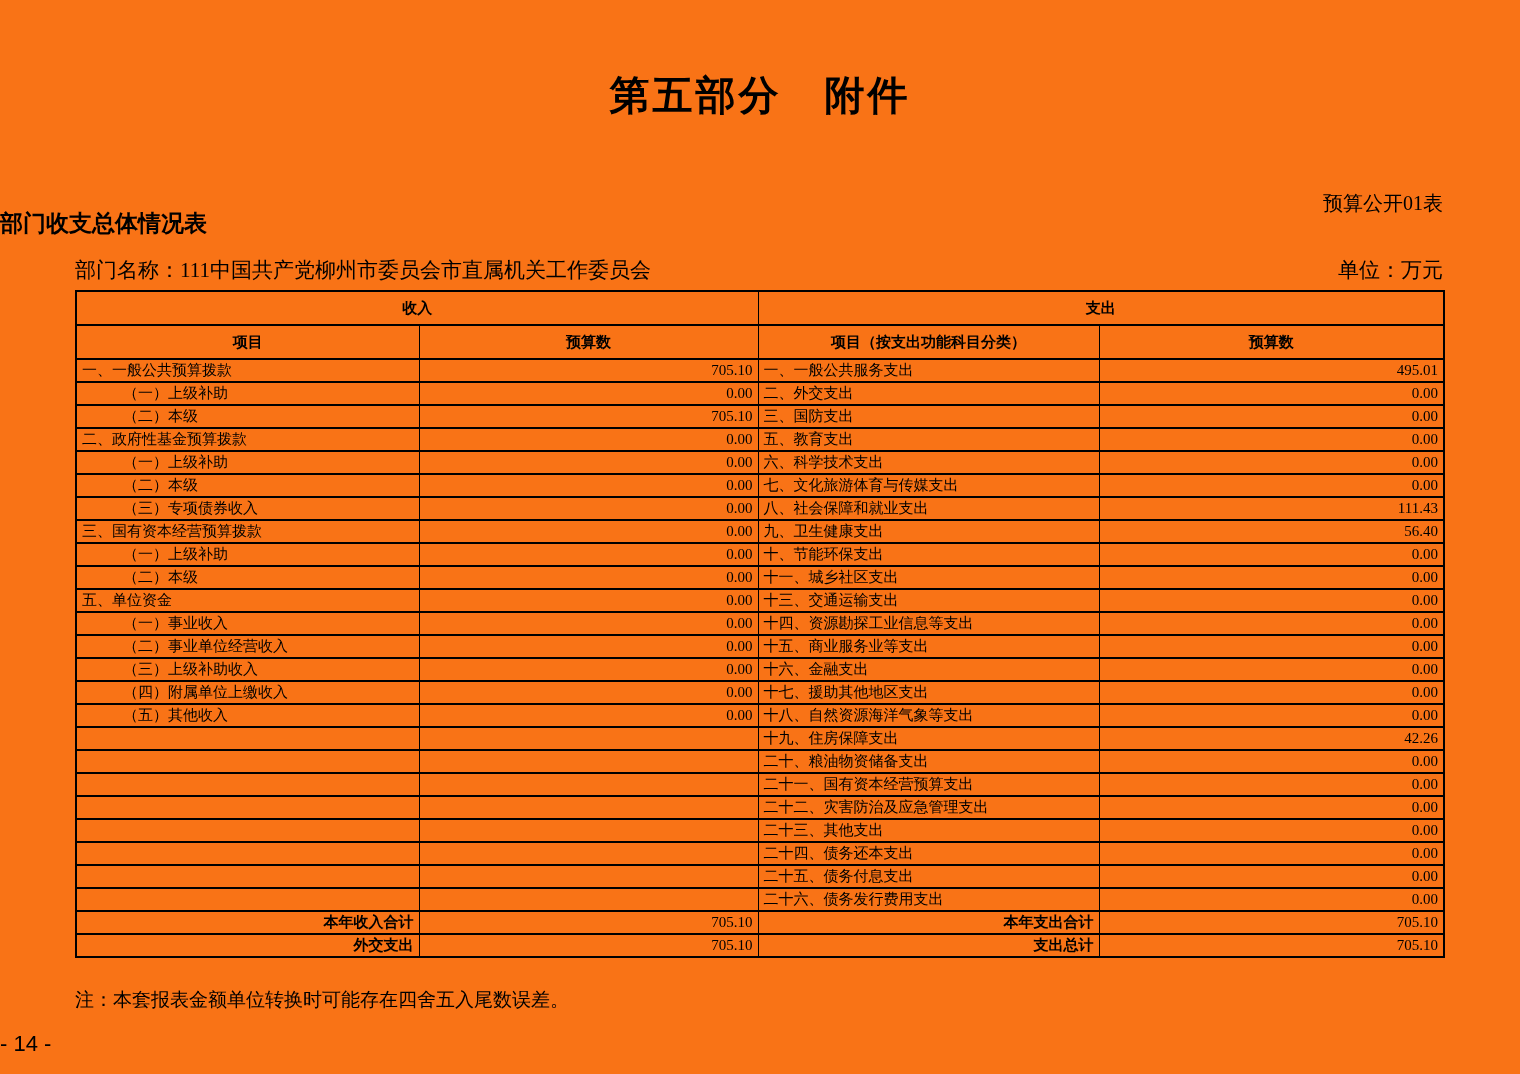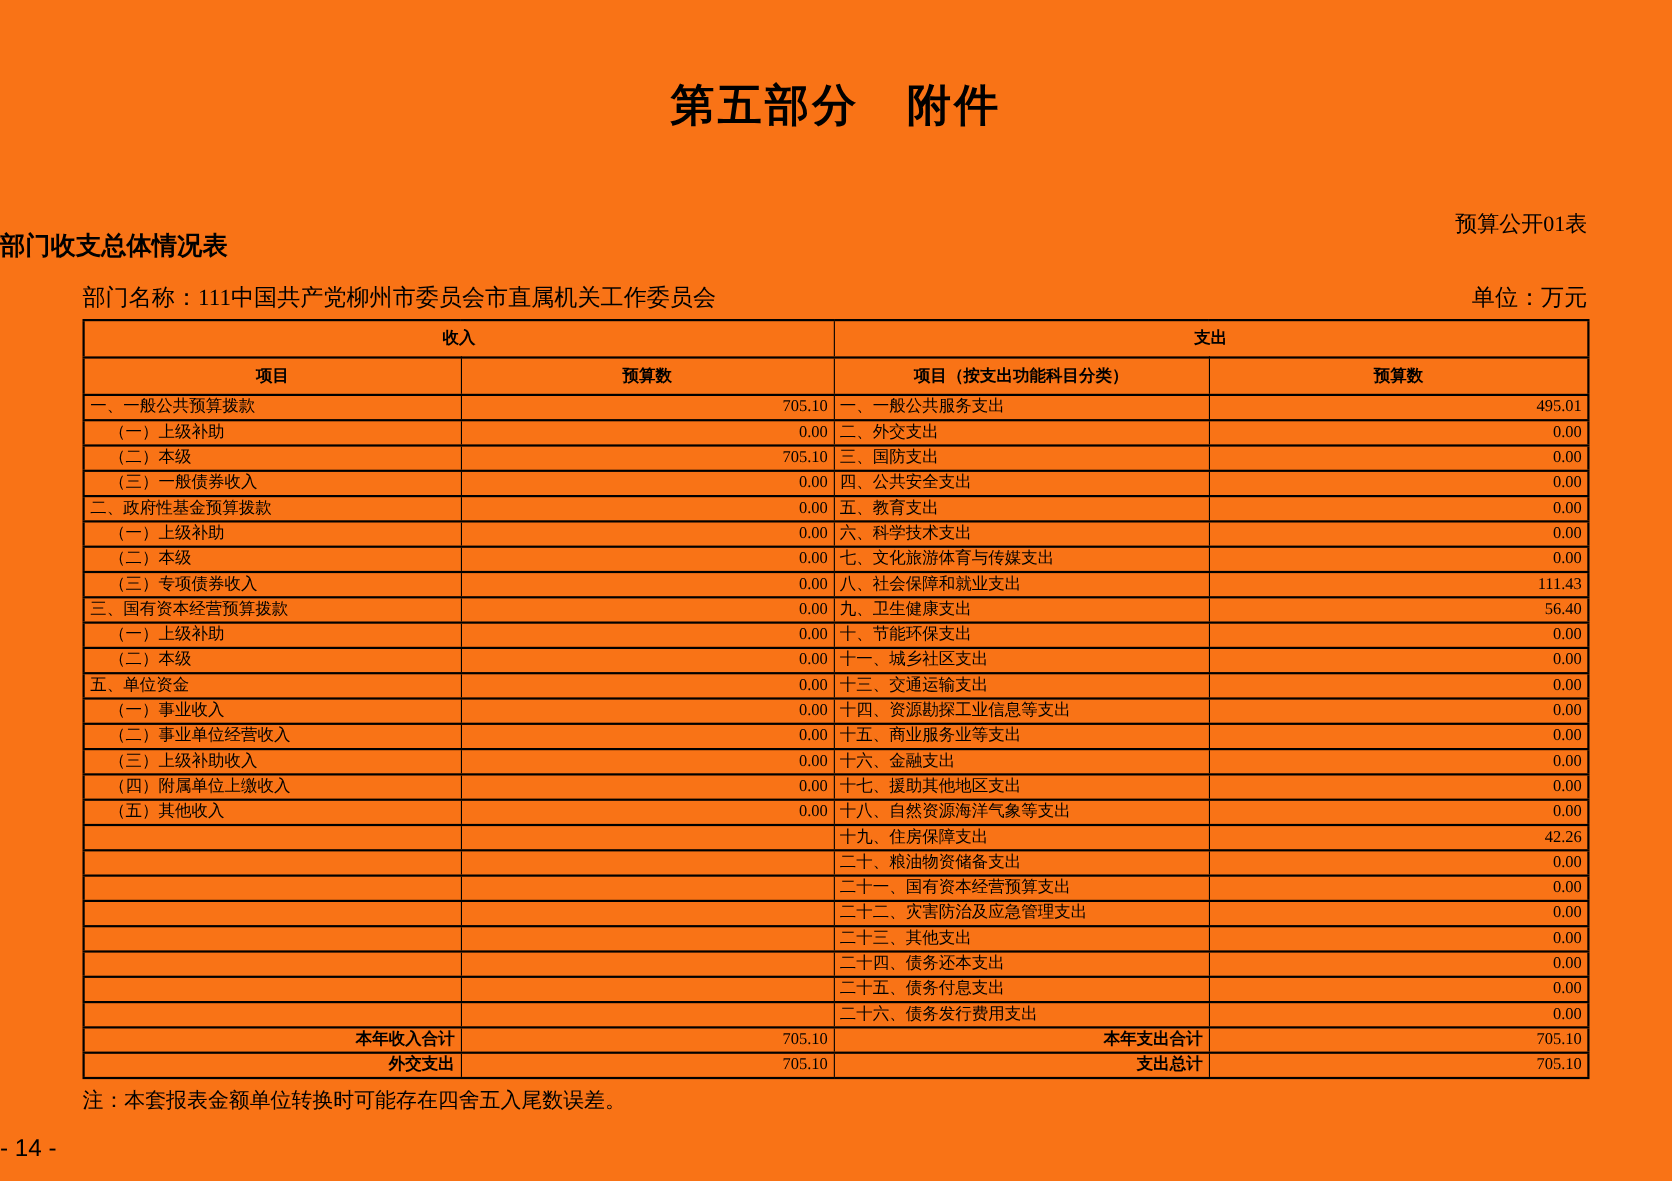--- a/index.html
+++ b/index.html
@@ -62,21 +62,21 @@
     overflow: hidden;
     white-space: nowrap;
     font-weight: normal;
   }
   table.budget thead th {
     font-weight: bold;
     text-align: center;
     height: 34px;
   }
   td.item { text-align: left; padding-left: 9px; }
-  td.item.sub { padding-left: 22px; }
+  td.item.sub { padding-left: 46px; }
   td.item.total { text-align: right; font-weight: bold; }
   td.val { text-align: right; padding-right: 5px; }
   .note {
     position: absolute;
     top: 987px; left: 75px;
     font-size: 19px;
   }
   .page-number {
     position: absolute;
     top: 1031px; left: 0; right: 0;
@@ -133,26 +133,20 @@
           <td class="item">二、外交支出</td>
           <td class="val">0.00</td>
         </tr>
         <tr>
           <td class="item sub">（二）本级</td>
           <td class="val">705.10</td>
           <td class="item">三、国防支出</td>
           <td class="val">0.00</td>
         </tr>
         <tr>
-          <td class="item sub">（三）一般债券收入</td>
-          <td class="val">0.00</td>
-          <td class="item">四、公共安全支出</td>
-          <td class="val">0.00</td>
-        </tr>
-        <tr>
           <td class="item">二、政府性基金预算拨款</td>
           <td class="val">0.00</td>
           <td class="item">五、教育支出</td>
           <td class="val">0.00</td>
         </tr>
         <tr>
           <td class="item sub">（一）上级补助</td>
           <td class="val">0.00</td>
           <td class="item">六、科学技术支出</td>
           <td class="val">0.00</td>

